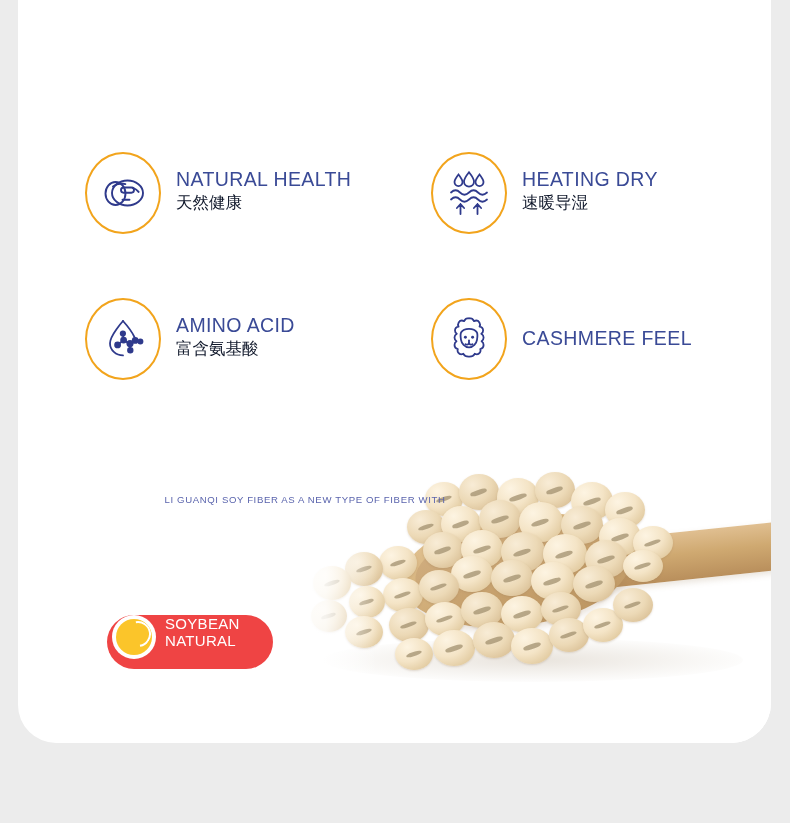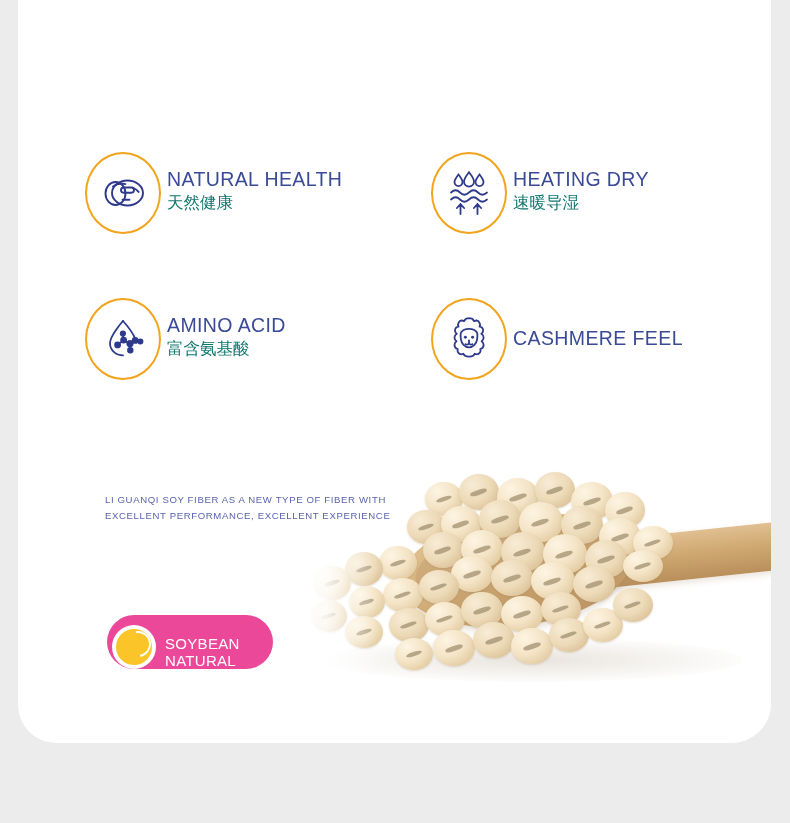--- a/index.html
+++ b/index.html
@@ -33,21 +33,21 @@
     left: 67px;
     top: 120px;
     width: 700px;
     display: grid;
     grid-template-columns: 346px 346px;
     grid-template-rows: 146px 146px;
   }
   .feature-item {
     display: flex;
     align-items: center;
-    gap: 6px;
+    gap: 15px;
   }
   .feature-icon-ring {
     width: 76px;
     height: 82px;
     flex: 0 0 auto;
     border: 2px solid #f2a41c;
     border-radius: 50%;
     display: flex;
     align-items: center;
     justify-content: center;
@@ -56,39 +56,39 @@
   .feature-icon-ring svg { display: block; }
   .feature-text { padding-bottom: 2px; }
   .feature-title {
     color: #3a4a96;
     font-size: 19.5px;
     letter-spacing: 0.4px;
     line-height: 1.15;
     white-space: nowrap;
   }
   .feature-subtitle {
-    color: #0f766e;
+    color: #0f172a;
     font-size: 16.5px;
     line-height: 1.55;
     white-space: nowrap;
   }
 
   
   #tagline {
     position: absolute;
     left: 87px;
     top: 492px;
     width: 400px;
     color: #5a64ad;
     font-size: 9.6px;
     letter-spacing: 0.62px;
     line-height: 16px;
     z-index: 4;
   }
-  #tagline span { display: block; white-space: nowrap; }
+  #tagline span { display: block; white-space: nowrap; text-align: center; }
 
   
   #soybean-photo {
     position: absolute;
     left: 265px;
     top: 470px;
     width: 520px;
     height: 275px;
     overflow: hidden;
     z-index: 2;
@@ -173,24 +173,24 @@
     z-index: 9;
   }
 
   
   #soybean-extract-badge {
     position: absolute;
     left: 89px;
     top: 615px;
     width: 166px;
     height: 54px;
-    background: #ec4899;
+    background: #ef4444;
     border-radius: 27px;
     display: flex;
-    align-items: flex-end;
+    align-items: flex-start;
     z-index: 6;
   }
   #badge-circle {
     position: relative;
     flex: 0 0 auto;
     margin-left: 5px;
     width: 44px;
     height: 44px;
     border-radius: 50%;
     background: #ffffff;
@@ -446,21 +446,20 @@
     <div class="bean" style="left:112px;top:168px;width:38px;height:32px;">
         <i class="hilum"></i>
       </div>
 
     <div class="fade-left"></div>
     <div class="fade-bottom"></div>
   </div>
 
   <div id="tagline">
     <span>LI GUANQI SOY FIBER AS A NEW TYPE OF FIBER WITH</span>
-    <span>EXCELLENT PERFORMANCE, EXCELLENT EXPERIENCE</span>
   </div>
 
   <div id="soybean-extract-badge">
     <div id="badge-circle">
       <div class="dot"></div>
     </div>
     <div id="badge-text">
       <span>SOYBEAN</span>
       <span>NATURAL</span>
     </div>

